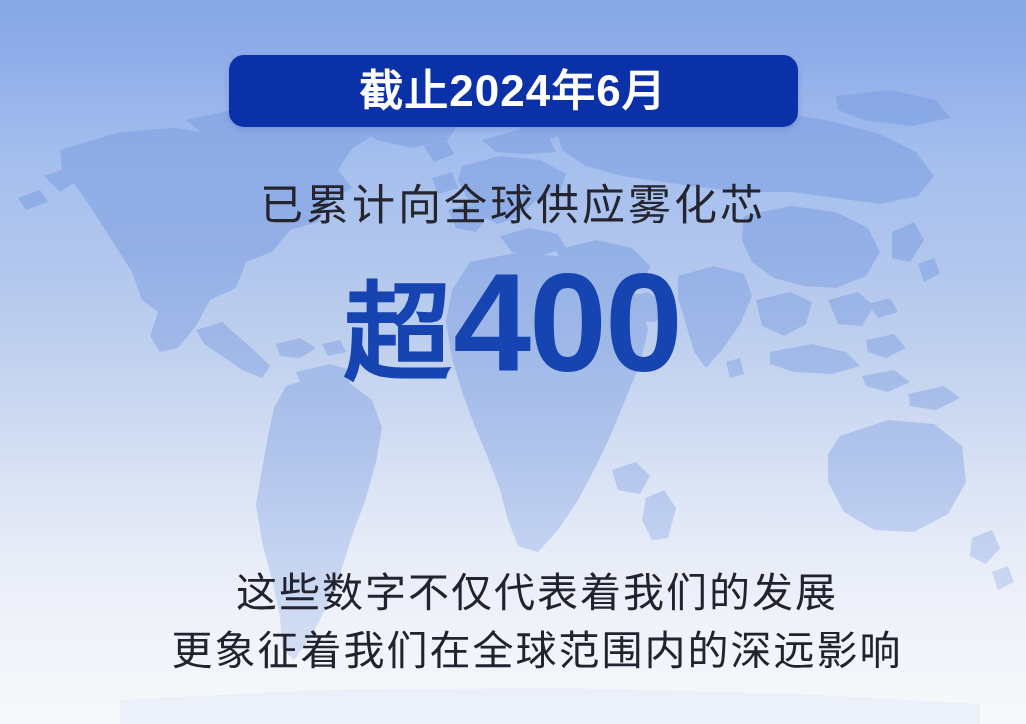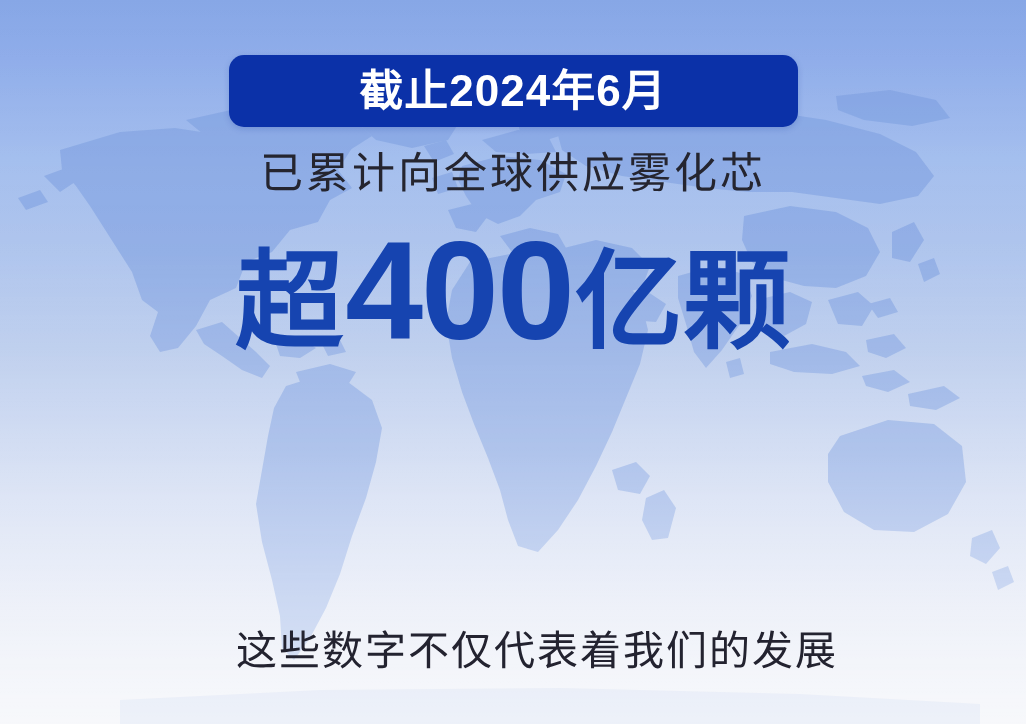--- a/index.html
+++ b/index.html
@@ -86,21 +86,21 @@
     color: #ffffff;
     font-size: 44px;
     font-weight: 700;
     letter-spacing: 1px;
     line-height: 1;
     white-space: nowrap;
     font-family: "Liberation Sans", "DejaVu Sans", sans-serif;
   }
 
   #subtitle {
-    margin-top: 25px;
+    margin-top: 57px;
     color: #25252f;
     font-size: 43px;
     font-weight: 400;
     letter-spacing: 3px;
     line-height: 1;
     white-space: nowrap;
   }
 
   #headline {
     margin-top: 26px;
@@ -228,21 +228,21 @@
 
     <div id="date-badge">
       <span id="date-badge-label">截止2024年6月</span>
     </div>
 
     <div id="subtitle">已累计向全球供应雾化芯</div>
 
     <div id="headline">
       <span class="hl-cn">超</span>
       <span class="hl-num">400</span>
-      <span class="hl-cn">亿颗</span>
     </div>
 
     <div id="footnote">
       <div class="footnote-line">这些数字不仅代表着我们的发展</div>
+      <div class="footnote-line">更象征着我们在全球范围内的深远影响</div>
     </div>
 
   </div>
 </div>
 
 </body></html>

